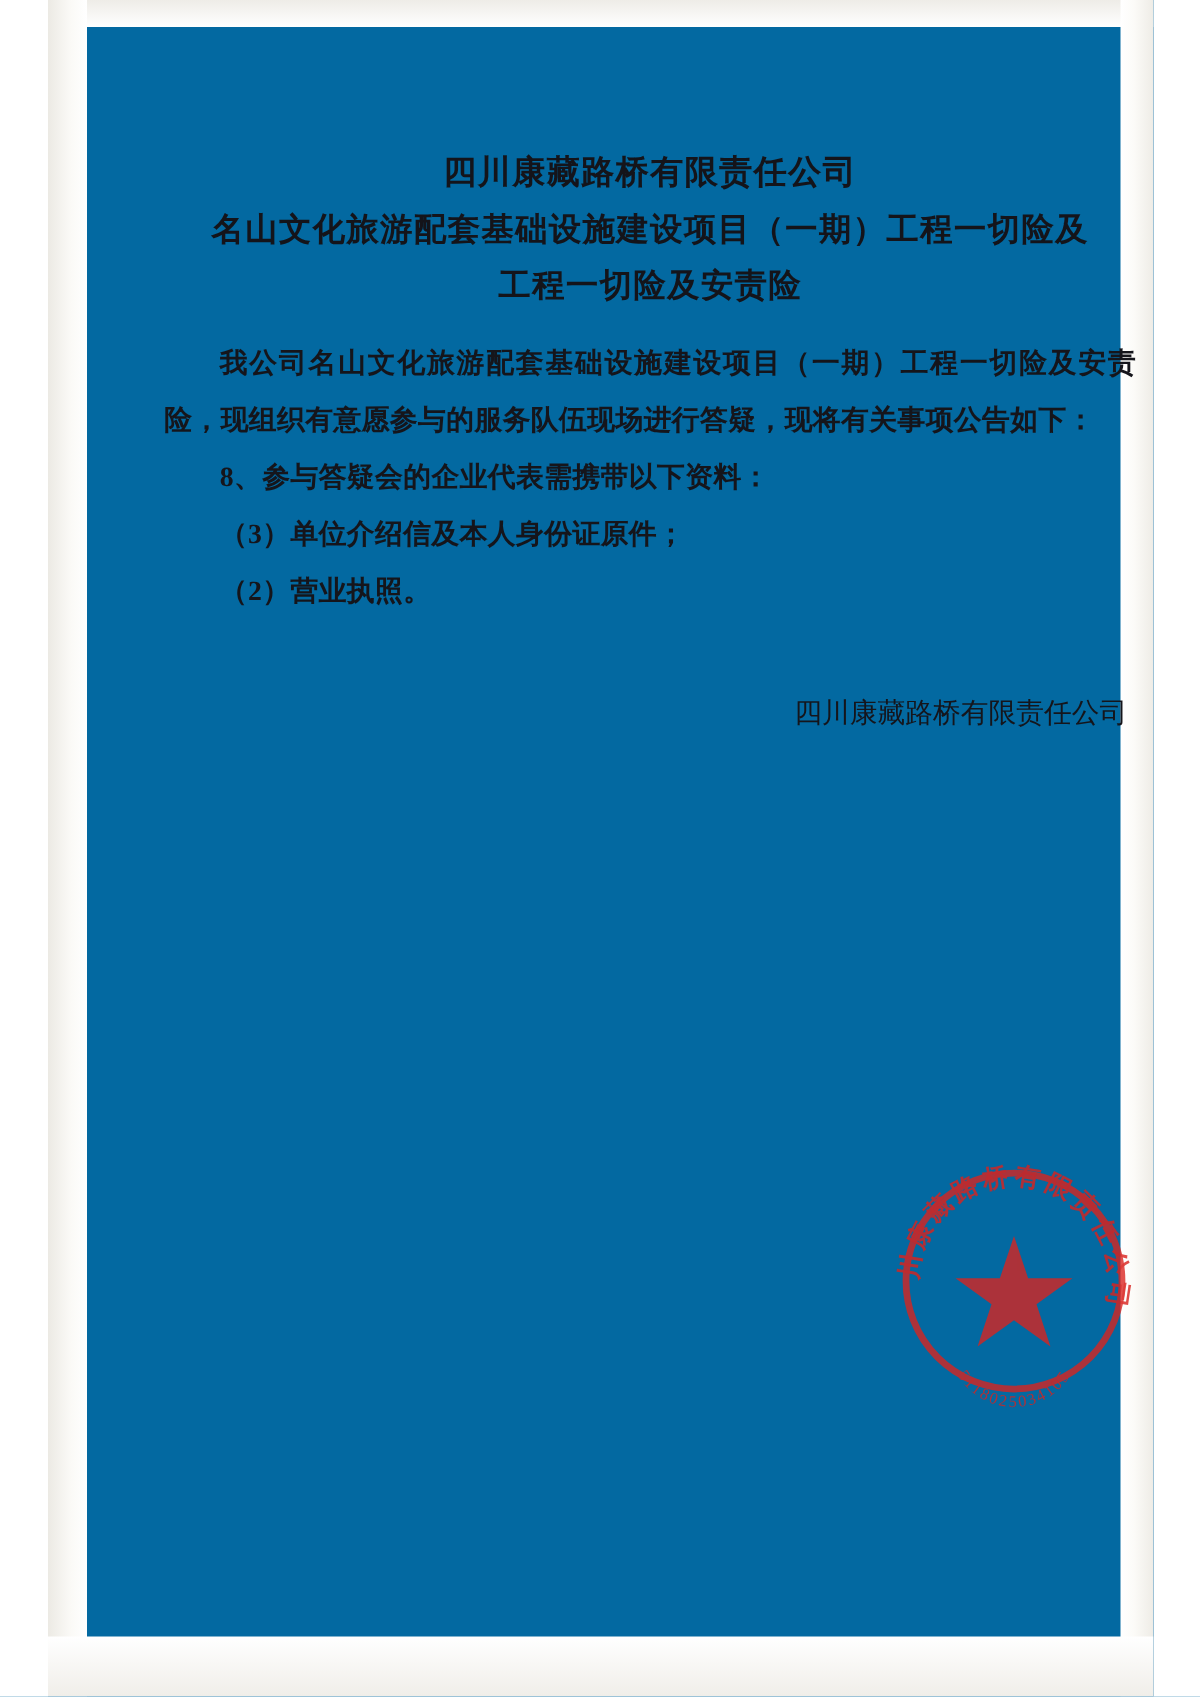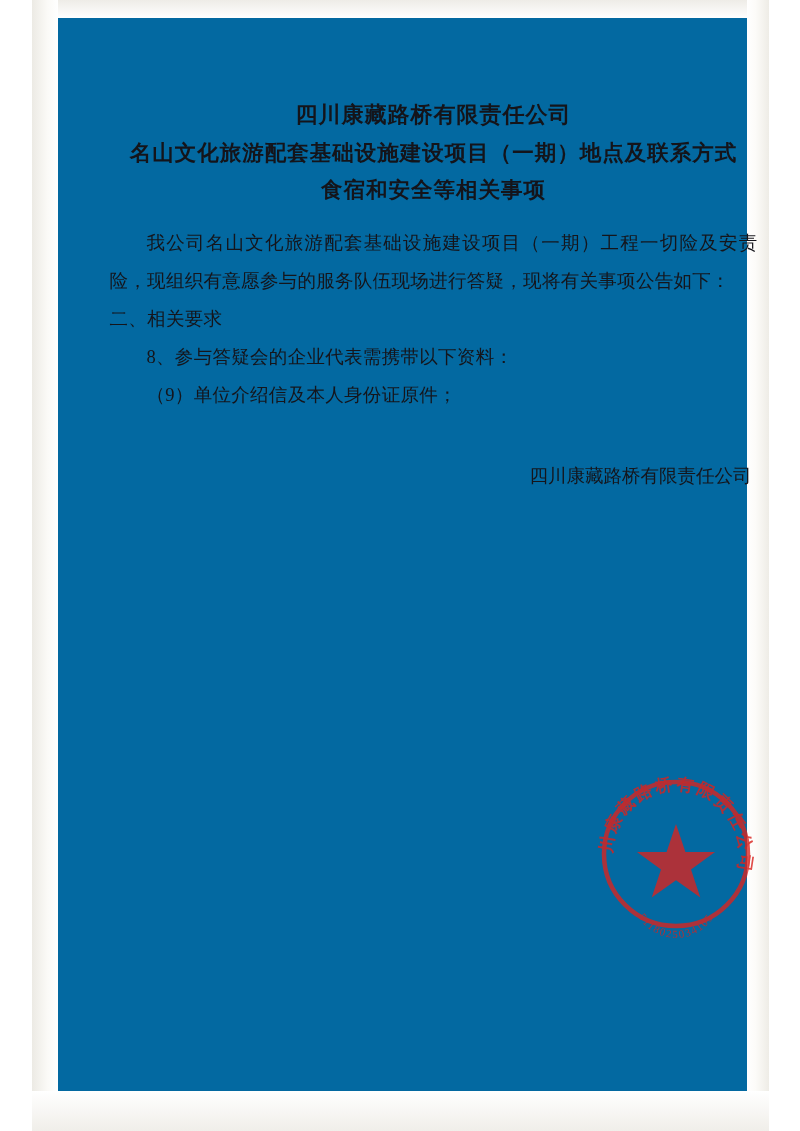--- a/index.html
+++ b/index.html
@@ -72,20 +72,21 @@
   .body-block {
     margin-top: 14px;
     color: #15151b;
   }
   p.para {
     font-size: 18.5px;
     line-height: 2.06;
     margin: 0;
     text-align: justify;
     letter-spacing: 0.3px;
+    font-weight: bold;
   }
   p.indent2 {
     text-indent: 2em;
   }
   p.nohang {
     text-indent: 0;
   }
 
   .signature {
     margin-top: 44px;
@@ -122,29 +123,29 @@
 
   <div class="paper-edge-top"></div>
   <div class="paper-edge-left"></div>
   <div class="paper-edge-right"></div>
   <div class="paper-edge-bottom"></div>
 
   <div class="content">
 
     <div class="title-block">
       <div class="title-line">四川康藏路桥有限责任公司</div>
-      <div class="title-line sub">名山文化旅游配套基础设施建设项目（一期）地点及联系方式</div>
-      <div class="title-line sub">食宿和安全等相关事项</div>
+      <div class="title-line sub">名山文化旅游配套基础设施建设项目（一期）工程一切险及</div>
+      <div class="title-line sub">工程一切险及安责险</div>
     </div>
 
     <div class="body-block">
       <p class="para indent2">我公司名山文化旅游配套基础设施建设项目（一期）工程一切险及安责险，现组织有意愿参与的服务队伍现场进行答疑，现将有关事项公告如下：</p>
-      <p class="para nohang">二、相关要求</p>
       <p class="para indent2">8、参与答疑会的企业代表需携带以下资料：</p>
-      <p class="para indent2">（9）单位介绍信及本人身份证原件；</p>
+      <p class="para indent2">（3）单位介绍信及本人身份证原件；</p>
+      <p class="para indent2">（2）营业执照。</p>
     </div>
 
     <div class="signature">
       <div>四川康藏路桥有限责任公司</div>
     </div>
 
   </div>
 
   <div class="seal">
     <svg viewBox="0 0 172 172" width="172" height="172" xmlns="http://www.w3.org/2000/svg">

